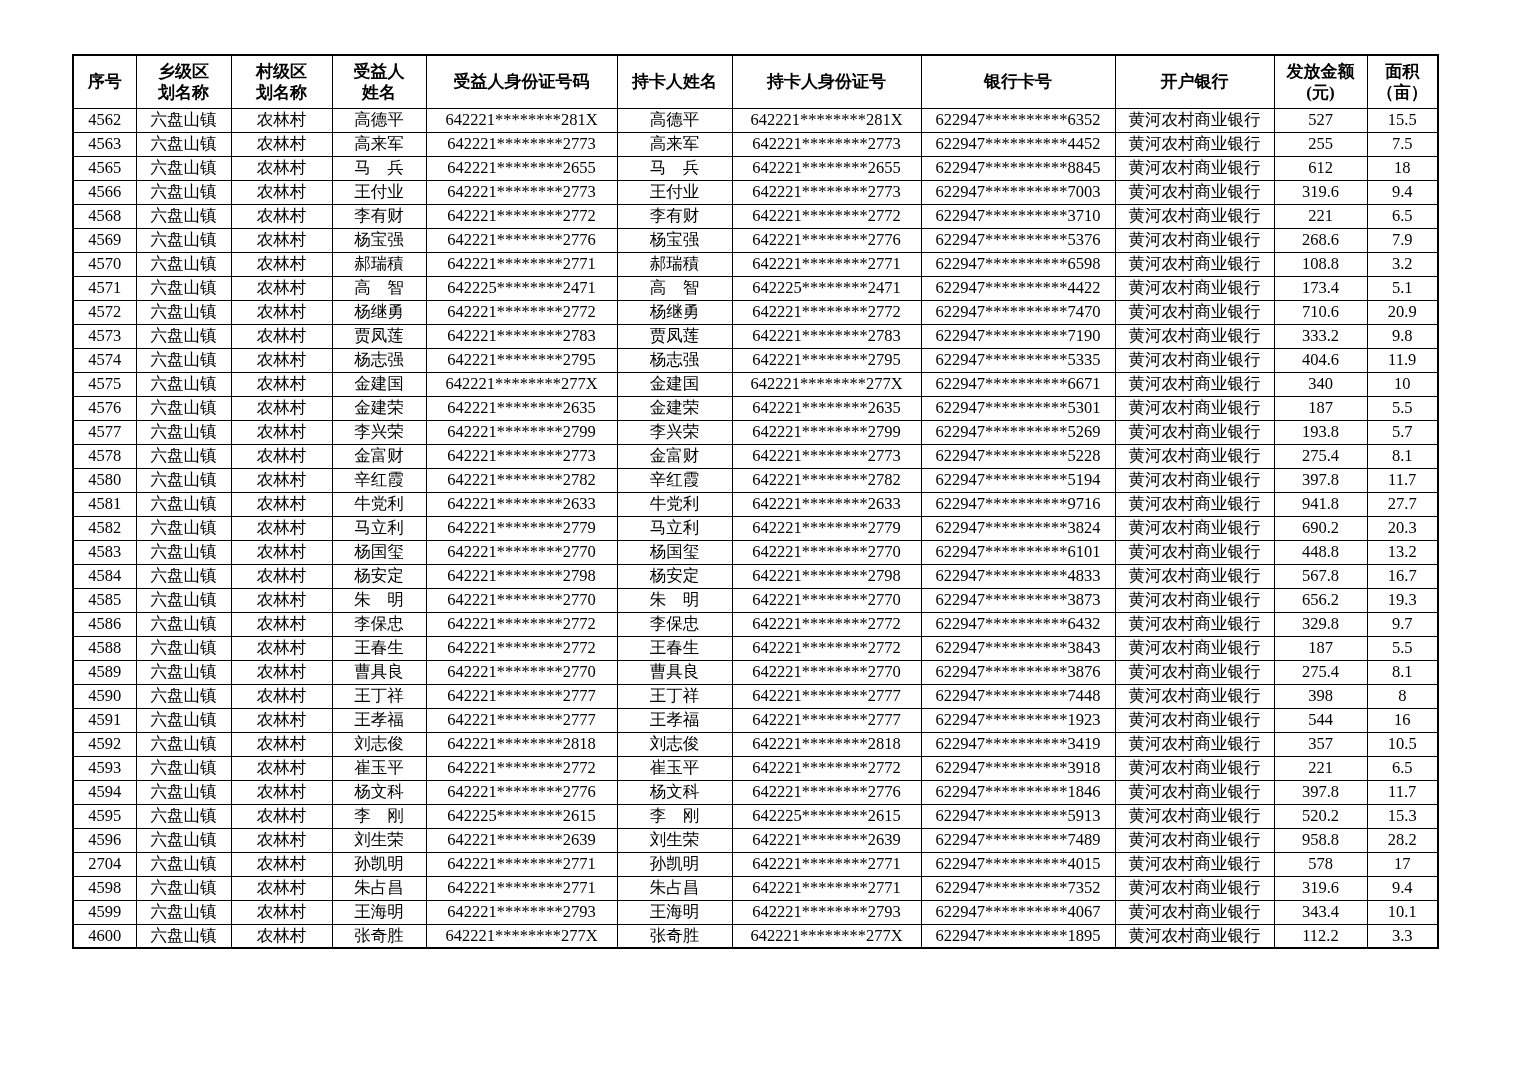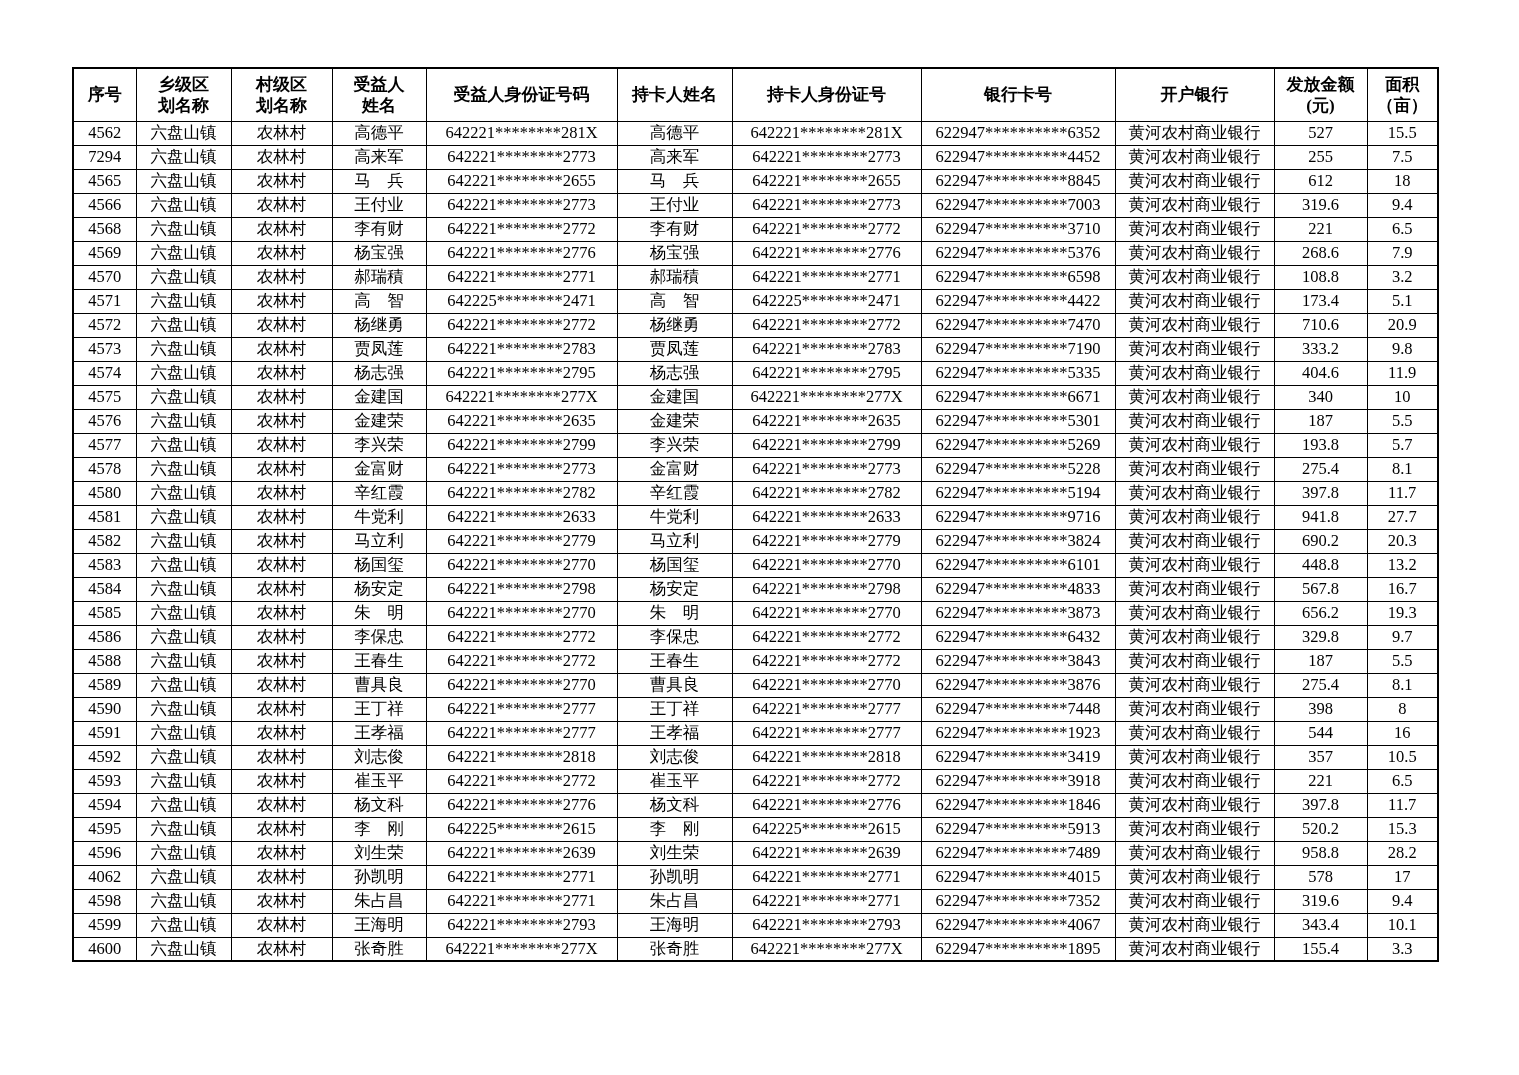--- a/index.html
+++ b/index.html
@@ -14,21 +14,21 @@
   .page {
     position: relative;
     width: 1519px;
     height: 1075px;
     background: #ffffff;
     overflow: hidden;
   }
   table.subsidy {
     position: absolute;
     left: 72px;
-    top: 67px;
+    top: 54px;
     border-collapse: collapse;
     table-layout: fixed;
     width: 1365px;
     border: 2px solid #000000;
   }
   table.subsidy th, table.subsidy td {
     border: 1px solid #000000;
     padding: 0 1px;
     text-align: center;
     vertical-align: middle;
@@ -92,21 +92,21 @@
           <td class="col-beneficiary-name">高德平</td>
           <td class="col-beneficiary-id">642221********281X</td>
           <td class="col-cardholder-name">高德平</td>
           <td class="col-cardholder-id">642221********281X</td>
           <td class="col-card-number">622947**********6352</td>
           <td class="col-bank">黄河农村商业银行</td>
           <td class="col-amount">527</td>
           <td class="col-area">15.5</td>
         </tr>
         <tr>
-          <td class="col-seq">7294</td>
+          <td class="col-seq">4563</td>
           <td class="col-township">六盘山镇</td>
           <td class="col-village">农林村</td>
           <td class="col-beneficiary-name">高来军</td>
           <td class="col-beneficiary-id">642221********2773</td>
           <td class="col-cardholder-name">高来军</td>
           <td class="col-cardholder-id">642221********2773</td>
           <td class="col-card-number">622947**********4452</td>
           <td class="col-bank">黄河农村商业银行</td>
           <td class="col-amount">255</td>
           <td class="col-area">7.5</td>
@@ -482,21 +482,21 @@
           <td class="col-beneficiary-name">刘生荣</td>
           <td class="col-beneficiary-id">642221********2639</td>
           <td class="col-cardholder-name">刘生荣</td>
           <td class="col-cardholder-id">642221********2639</td>
           <td class="col-card-number">622947**********7489</td>
           <td class="col-bank">黄河农村商业银行</td>
           <td class="col-amount">958.8</td>
           <td class="col-area">28.2</td>
         </tr>
         <tr>
-          <td class="col-seq">4062</td>
+          <td class="col-seq">2704</td>
           <td class="col-township">六盘山镇</td>
           <td class="col-village">农林村</td>
           <td class="col-beneficiary-name">孙凯明</td>
           <td class="col-beneficiary-id">642221********2771</td>
           <td class="col-cardholder-name">孙凯明</td>
           <td class="col-cardholder-id">642221********2771</td>
           <td class="col-card-number">622947**********4015</td>
           <td class="col-bank">黄河农村商业银行</td>
           <td class="col-amount">578</td>
           <td class="col-area">17</td>
@@ -530,18 +530,18 @@
         <tr>
           <td class="col-seq">4600</td>
           <td class="col-township">六盘山镇</td>
           <td class="col-village">农林村</td>
           <td class="col-beneficiary-name">张奇胜</td>
           <td class="col-beneficiary-id">642221********277X</td>
           <td class="col-cardholder-name">张奇胜</td>
           <td class="col-cardholder-id">642221********277X</td>
           <td class="col-card-number">622947**********1895</td>
           <td class="col-bank">黄河农村商业银行</td>
-          <td class="col-amount">155.4</td>
+          <td class="col-amount">112.2</td>
           <td class="col-area">3.3</td>
         </tr>
       </tbody>
   </table>
 </div>
 
 </body></html>

